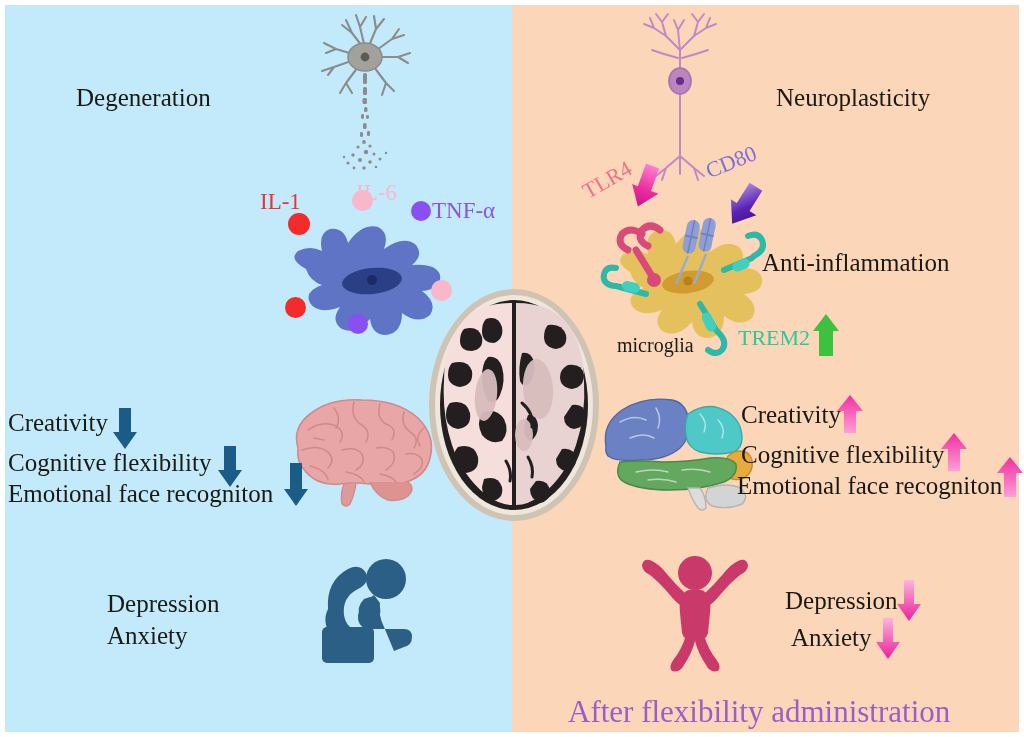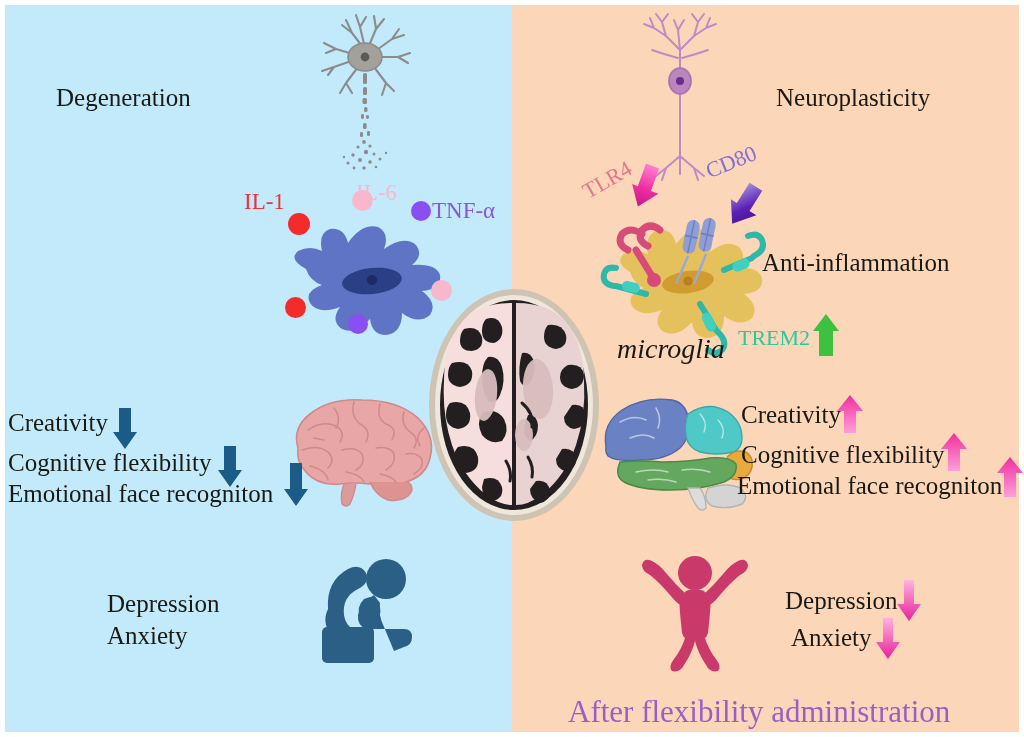--- a/index.html
+++ b/index.html
@@ -11,29 +11,29 @@
   #panel-left{left:5px;width:507px;background:#c2eafb;}
   #panel-right{left:512px;width:507px;background:#fcd6b8;}
 
   .lbl{position:absolute;color:#1a1a14;font-size:25px;line-height:1;white-space:nowrap;font-family:"Liberation Serif",serif;}
 
   .title{position:absolute;font-size:31px;white-space:nowrap;font-family:"Liberation Serif",serif;}
   #title-left{left:172px;top:695px;color:#6f82e3;}
   #title-right{left:568px;top:694px;color:#9a5ec8;}
 
   .cyt-lab{position:absolute;font-size:23px;white-space:nowrap;font-family:"Liberation Serif",serif;}
-  #lab-il1{left:244px;top:189px;color:#e8343a;}
+  #lab-il1{left:260px;top:189px;color:#e8343a;}
   #lab-il6{left:356px;top:180px;color:#f9b7cc;}
   #lab-tnf{left:432px;top:198px;color:#8a56e0;text-align:right;}
 
   .recep-lab{position:absolute;font-size:22px;white-space:nowrap;font-family:"Liberation Serif",serif;}
   #lab-tlr4{left:578px;top:182px;color:#e8738f;transform:rotate(-30deg);transform-origin:left top;}
   #lab-cd80{left:702px;top:160px;color:#7f6fd6;transform:rotate(-22deg);transform-origin:left top;}
   #lab-trem2{left:738px;top:325px;color:#2fc79a;}
-  #lab-microglia{left:617px;top:335px;color:#1a1a14;font-size:28px;font-style:italic;}
+  #lab-microglia{left:617px;top:335px;color:#1a1a14;font-size:20px;}
 
   .dot{position:absolute;border-radius:50%;}
 
   svg{display:block;overflow:visible;}
   .svgwrap{position:absolute;}
 </style>
 </head>
 <body>
 
 <div id="figure">
@@ -102,21 +102,21 @@
   <div class="dot" style="left:285px;top:297px;width:21px;height:21px;background:#f42b2b;"></div>
   <div class="dot" style="left:352px;top:190px;width:21px;height:21px;background:#f9b7cc;"></div>
   <div class="dot" style="left:431px;top:280px;width:21px;height:21px;background:#f9b7cc;"></div>
   <div class="dot" style="left:411px;top:201px;width:20px;height:20px;background:#8a4ff0;"></div>
   <div class="dot" style="left:348px;top:314px;width:20px;height:20px;background:#8a4ff0;"></div>
 
   <span class="cyt-lab" id="lab-il1">IL-1</span>
   <span class="cyt-lab" id="lab-il6">IL-6</span>
   <span class="cyt-lab" id="lab-tnf">TNF-α</span>
 
-  <span class="lbl" style="left:56px;top:85px;">Degeneration</span>
+  <span class="lbl" style="left:76px;top:85px;">Degeneration</span>
 
   <div class="svgwrap" style="left:284px;top:392px;">
     <svg width="160" height="118" viewBox="0 0 160 118">
       <path d="M14 56 Q8 36 26 22 Q46 6 78 8 Q114 8 134 26 Q152 44 146 66
                Q142 84 122 90 Q104 96 86 92 Q70 90 56 92 Q34 94 22 80 Q12 70 14 56 Z" fill="#e9a6a6" stroke="#cf8a8a" stroke-width="1.6"></path>
       <path d="M86 90 Q92 104 104 108 Q116 110 124 104 Q132 96 124 90" fill="#de9393" stroke="#cf8a8a" stroke-width="1.4"></path>
       <path d="M72 92 Q70 104 66 112 Q62 116 58 112 Q56 102 60 92" fill="#dd9a9a" stroke="#cf8a8a" stroke-width="1.3"></path>
       <g fill="none" stroke="#cf8a8a" stroke-width="1.5" stroke-linecap="round">
         <path d="M24 38 Q38 28 52 34 Q62 40 56 50"></path>
         <path d="M50 16 Q58 26 52 36"></path>

